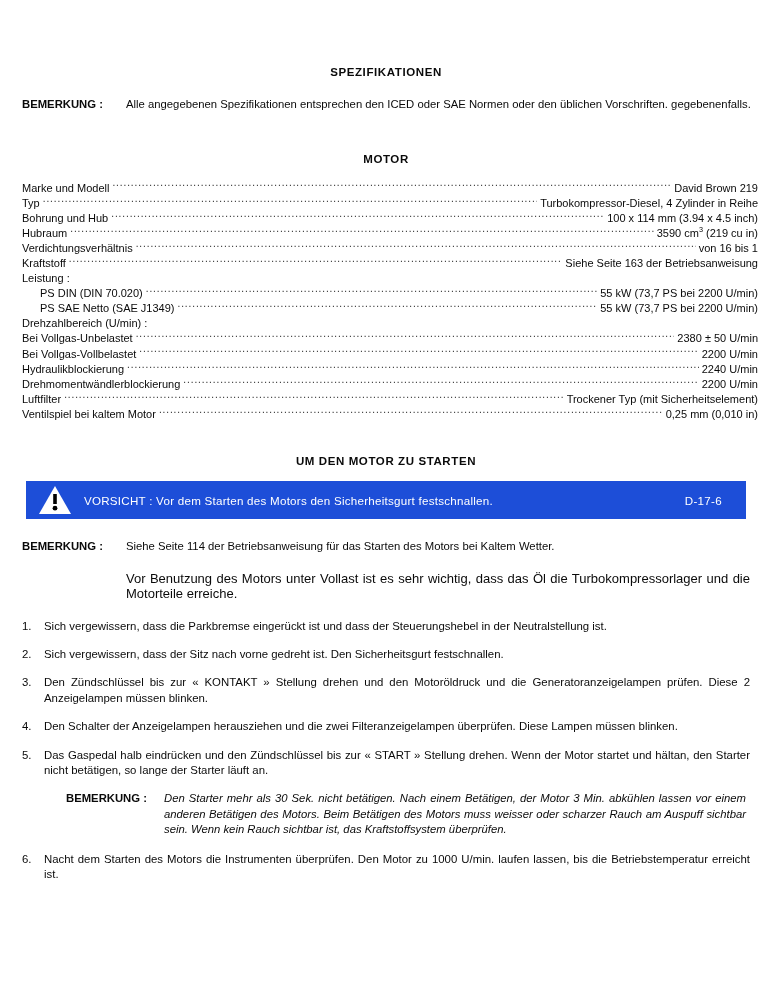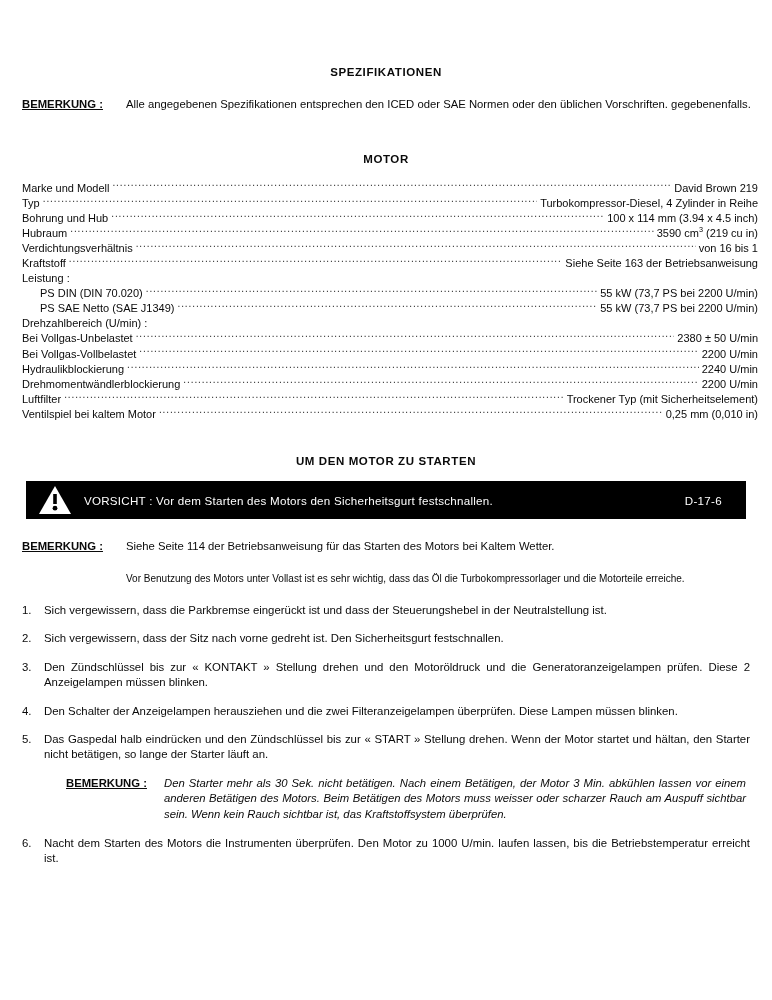--- a/index.html
+++ b/index.html
@@ -39,21 +39,20 @@
   .remark {
     display: flex;
     align-items: flex-start;
     font-size: 11.3px;
     line-height: 14.5px;
   }
   .remark-label {
     font-weight: bold;
     white-space: nowrap;
     flex: 0 0 auto;
-    text-decoration: underline;
   }
   .remark-body {
     flex: 1 1 auto;
     text-align: justify;
   }
   #remark-top {
     margin: 19px 10px 0 22px;
   }
   #remark-top .remark-label { width: 104px; }
 
@@ -90,21 +89,21 @@
   }
   .spec-value { flex: 0 0 auto; }
   .spec-row.plain .spec-leader::after { content: ""; }
   .spec-row.indent .spec-label { padding-left: 18px; }
   sup { font-size: 0.66em; vertical-align: super; line-height: 0; }
 
   
   .warning-bar {
     position: relative;
     margin: 14px 26px 0 26px;
-    background: #000000;
+    background: #1d4ed8;
     color: #ffffff;
     height: 38px;
     display: flex;
     align-items: center;
     padding: 0 16px 0 12px;
     box-sizing: border-box;
   }
   .warn-triangle {
     flex: 0 0 auto;
     width: 34px;
@@ -127,21 +126,21 @@
   }
 
   
   #remark-cold {
     margin: 20px 22px 0 22px;
   }
   #remark-cold .remark-label { width: 104px; }
 
   #remark-turbo {
     margin: 17px 22px 16px 126px;
-    font-size: 10px;
+    font-size: 13px;
     line-height: 15.5px;
     text-align: justify;
   }
 
   
   .steps {
     margin: 17px 22px 0 22px;
   }
   .step {
     display: flex;

